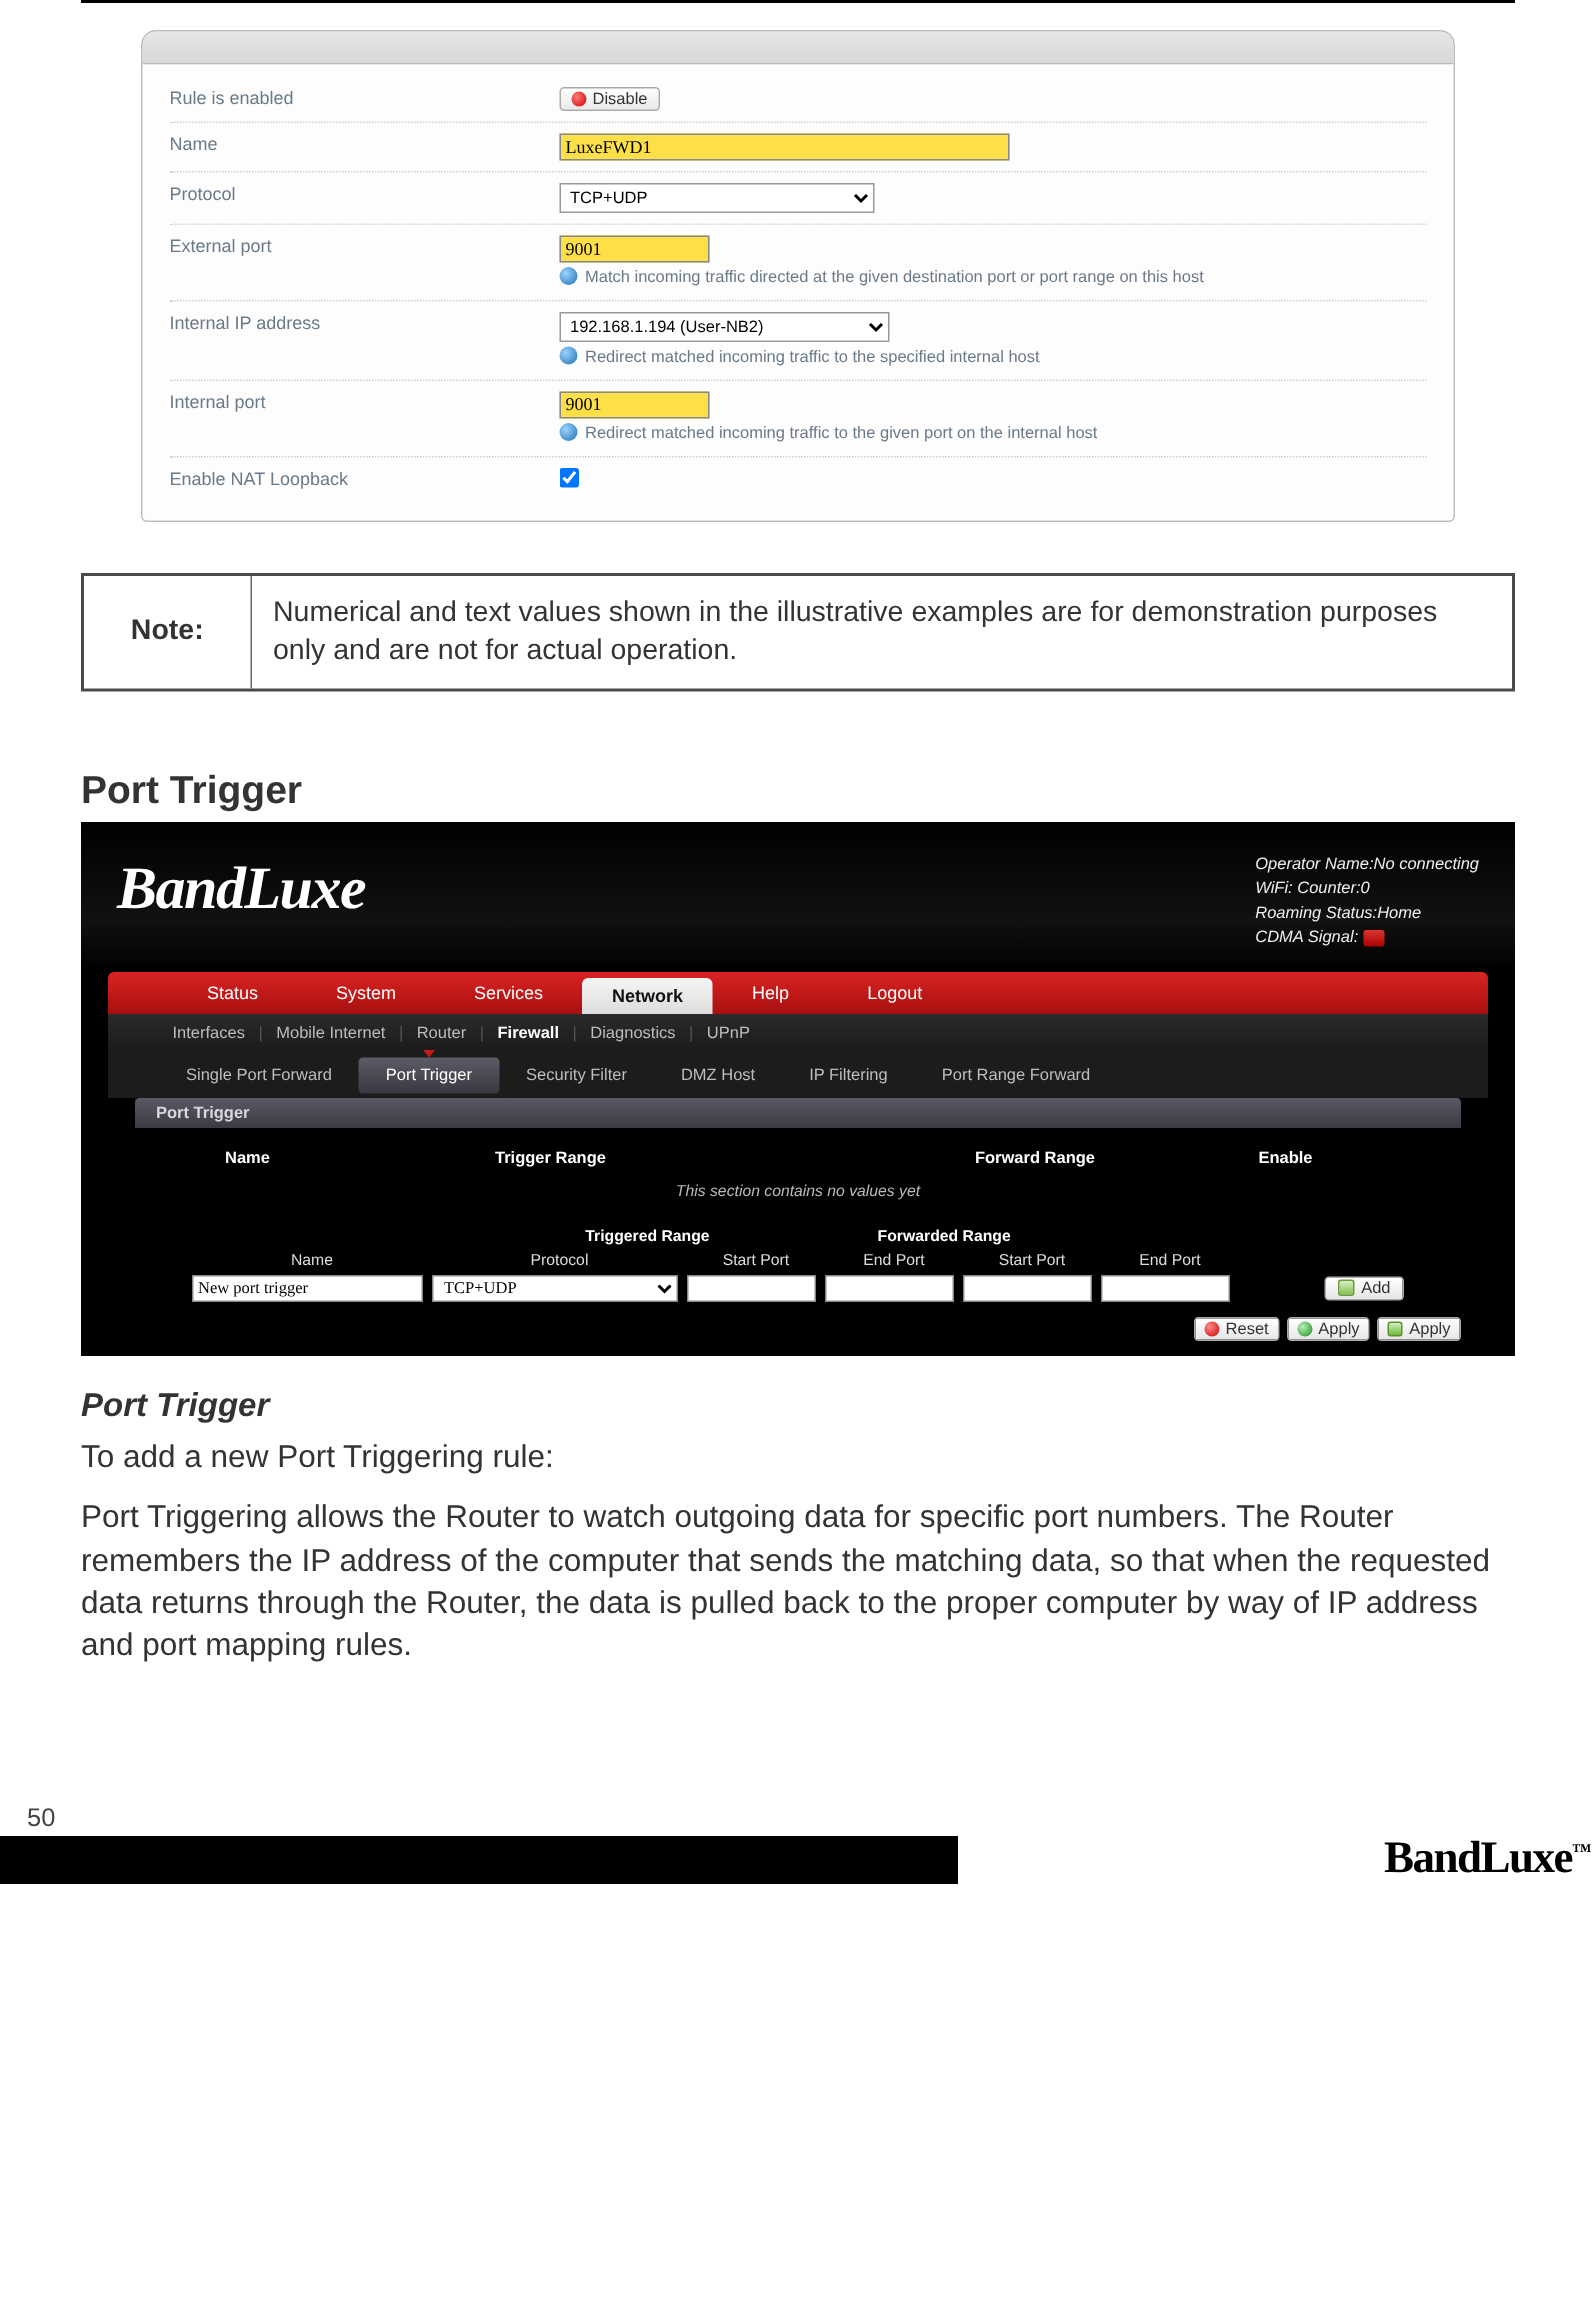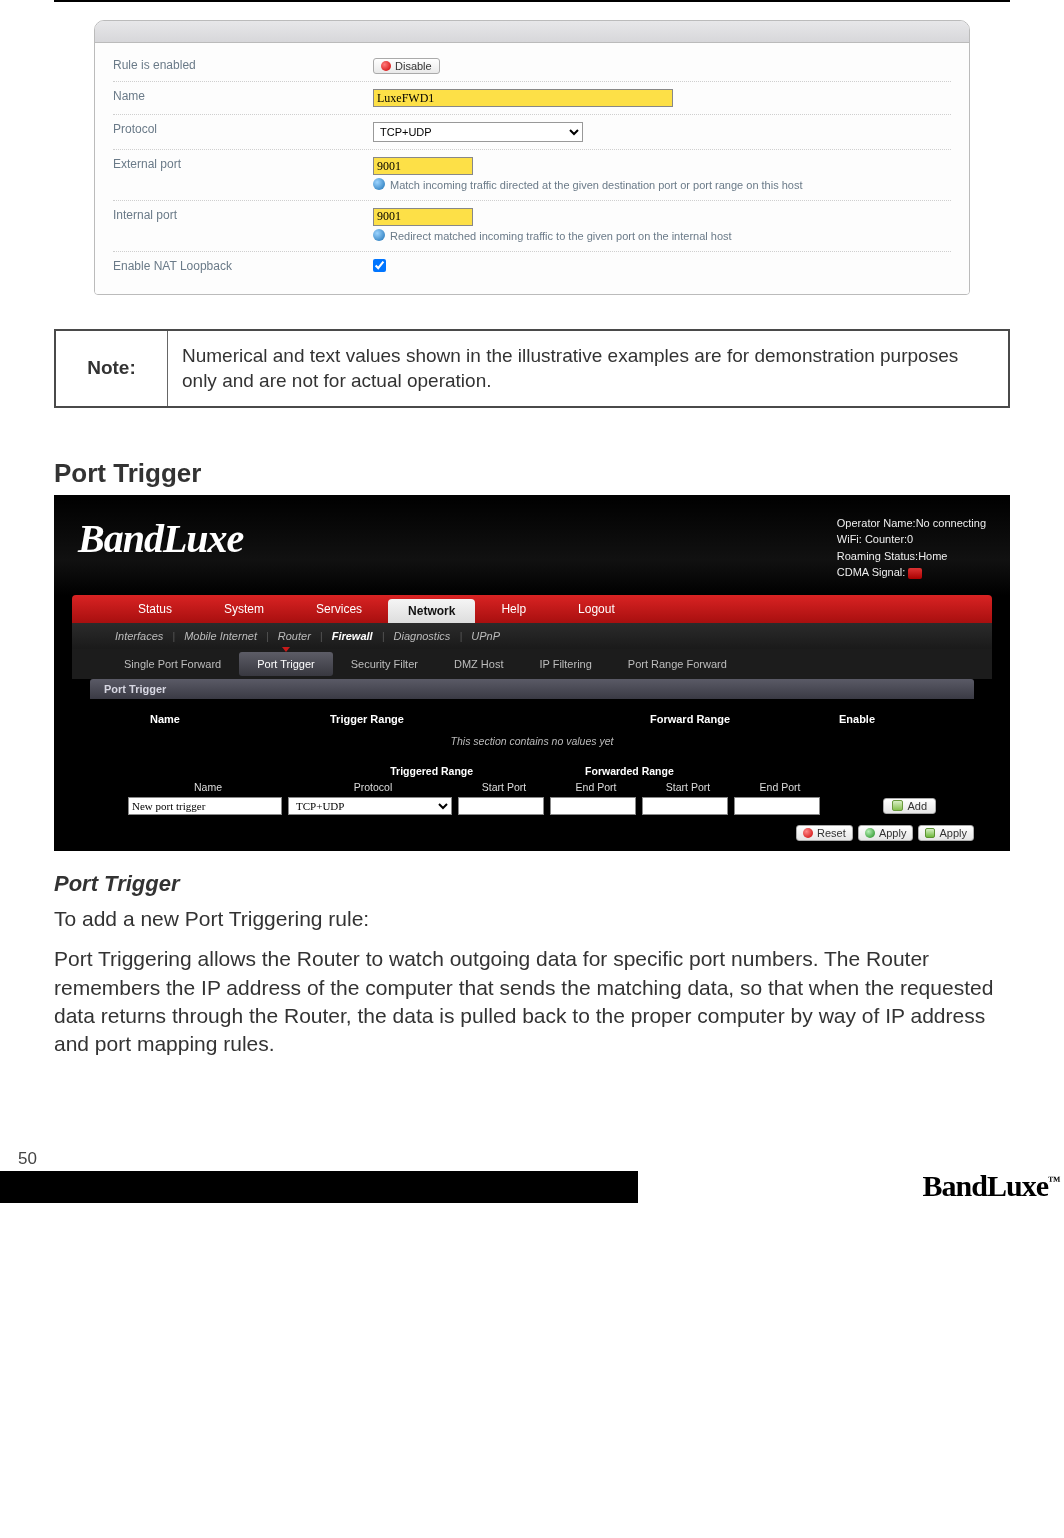--- a/index.html
+++ b/index.html
@@ -29,29 +29,29 @@
   .note-r { flex: 1; padding: 12px 14px; font-size: 19px; line-height: 1.35; }
 
   .h2 { font-size: 26px; font-weight: bold; margin-bottom: 6px; }
   .h3 { font-size: 22px; font-weight: bold; font-style: italic; margin: 20px 0 8px 0; }
   .prose { font-size: 21px; line-height: 1.35; margin-bottom: 12px; }
 
   
   .panel2 { background: #000; color: #fff; font-size: 11px; }
   .bl-top { display: flex; justify-content: space-between; align-items: flex-start; padding: 20px 24px 14px 24px; background: linear-gradient(#000,#111 65%, #000); }
   .bl-logo { font-family: Georgia, serif; font-style: italic; font-weight: bold; font-size: 40px; letter-spacing: -1px; color: #fff; }
-  .bl-status { text-align: left; font-size: 11px; line-height: 1.5; color: #eee; }
+  .bl-status { text-align: left; font-size: 11px; line-height: 1.5; color: #eee; font-style: italic; }
   .sig-icon { display:inline-block; width:14px; height:11px; background: linear-gradient(#d33,#a00); border-radius:2px; vertical-align:middle; }
 
   .navbar { background: linear-gradient(#d92323,#a80f0f); display: flex; height: 28px; align-items:center; padding: 0 20px 0 40px; border-radius: 4px 4px 0 0; margin: 0 18px; }
   .navbar .ni { color: #fff; padding: 0 26px; font-size: 12px; cursor:pointer; }
   .navbar .active { background: linear-gradient(#f5f5f5,#ddd); color: #111; font-weight: bold; border-radius: 4px 4px 0 0; height: 24px; display:flex; align-items:center; margin-top:4px; padding:0 20px;}
 
   .subnav { background: linear-gradient(#2b2b2b,#1a1a1a); height: 26px; display:flex; align-items:center; padding: 0 34px; margin: 0 18px; color:#bcbcbc; font-size:11px; }
-  .subnav span { padding: 0 9px; cursor:pointer;font-style:italic; }
+  .subnav span { padding: 0 9px; cursor:pointer; }
   .subnav .sep { color:#555; padding:0; }
   .subnav .bold { font-weight:bold; color:#fff; }
 
   .subtabs { background:#1c1c1c; height:30px; display:flex; align-items:center; padding:0 34px; margin:0 18px; gap:0; font-size:11px; }
   .subtabs span { color:#bdbdbd; padding:6px 18px; cursor:pointer; }
   .subtabs .act { background: linear-gradient(#5c5c66,#383840); color:#fff; border-radius:3px; position:relative; }
   .subtabs .act::before { content:""; position:absolute; top:-5px; left:50%; margin-left:-4px; width:0;height:0;border-left:4px solid transparent;border-right:4px solid transparent;border-top:5px solid #c81a1a; }
 
   .pt-wrap { margin: 0 30px; background:#000; padding-bottom:8px; }
   .pt-title { background: linear-gradient(#5a5a66,#3a3a44); color:#d7d7e2; font-size:11px; font-weight:bold; padding:4px 14px; border-radius:3px 3px 0 0; margin:0 6px; }
@@ -111,20 +111,30 @@
         <div class="lab">External port</div>
         <div class="val">
           <input class="tinput" style="width: 100px;" value="9001">
           <div class="hint">
               <span class="dot-blue"></span>
               <span>Match incoming traffic directed at the given destination port or port range on this host</span>
             </div>
         </div>
       </div>
       <div class="row1">
+        <div class="lab">Internal IP address</div>
+        <div class="val">
+          <select class="sel" style="width:220px"><option>192.168.1.194 (User-NB2)</option></select>
+          <div class="hint">
+              <span class="dot-blue"></span>
+              <span>Redirect matched incoming traffic to the specified internal host</span>
+            </div>
+        </div>
+      </div>
+      <div class="row1">
         <div class="lab">Internal port</div>
         <div class="val">
           <input class="tinput" style="width: 100px;" value="9001">
           <div class="hint">
               <span class="dot-blue"></span>
               <span>Redirect matched incoming traffic to the given port on the internal host</span>
             </div>
         </div>
       </div>
       <div class="row1">

